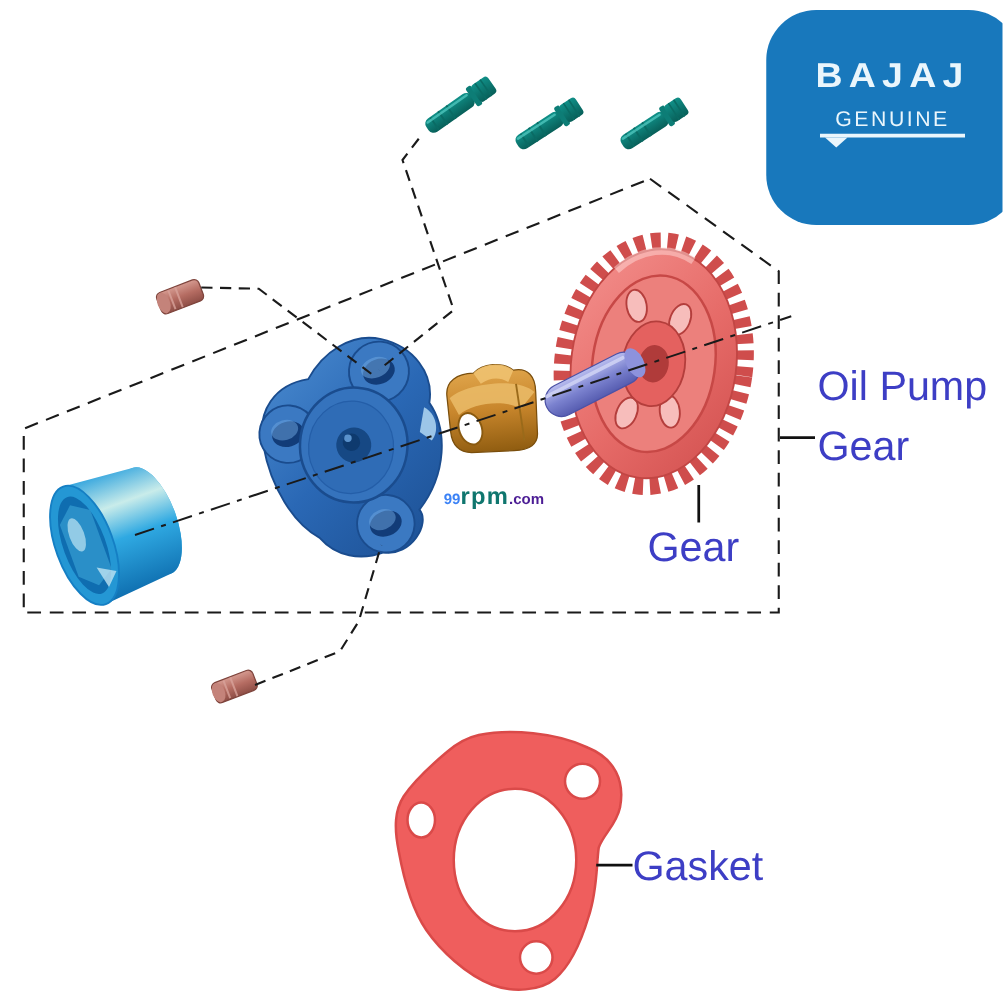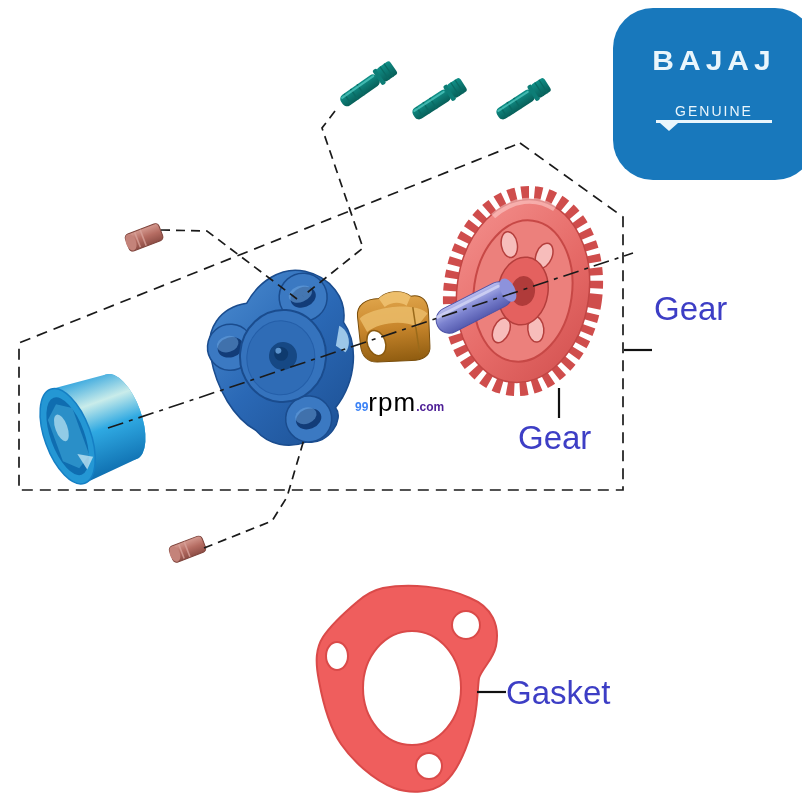--- a/index.html
+++ b/index.html
@@ -18,35 +18,35 @@
   .oil-pump-label{left:654px;top:285px;line-height:48px;}
   .gear-label{left:518px;top:419px;}
   .gasket-label{left:506px;top:674px;}
 
   
   .watermark{
     position:absolute;left:355px;top:387px;display:flex;align-items:baseline;
     user-select:none;
   }
   .wm-99{color:#3b82f6;font-size:12px;font-weight:bold;}
-  .wm-rpm{color:#000000;font-size:26px;font-weight:normal;letter-spacing:1px;}
+  .wm-rpm{color:#0f766e;font-size:19px;font-weight:bold;letter-spacing:1px;}
   .wm-com{color:#4c1d95;font-size:12px;font-weight:bold;}
 
   
   .logo{
     position:absolute;left:613px;top:8px;width:202px;height:172px;
     background:#1878bc;border-radius:40px;color:#eaf6fc;
     display:flex;flex-direction:column;align-items:center;
   }
   .logo-brand{
     margin-top:36px;font-size:30px;font-weight:bold;letter-spacing:5px;
     transform:scaleY(0.92);
   }
   .logo-genuine{
-    margin-top:25px;font-size:14px;font-weight:400;letter-spacing:2px;
+    margin-top:8px;font-size:17px;font-weight:400;letter-spacing:2px;
   }
   .logo-parts{
     margin-top:-4px;font-size:37px;font-weight:bold;letter-spacing:1px;
     line-height:36px;
   }
   .logo-underline{
     margin-top:1px;width:116px;height:3px;background:#eaf6fc;position:relative;
   }
   .logo-underline .arrow{
     position:absolute;left:4px;top:3px;width:0;height:0;
@@ -214,20 +214,21 @@
   <polyline points="335,111 322,128 363,248 303,296" fill="none" stroke="#1a1a1a" stroke-width="1.7" stroke-dasharray="9 6"></polyline>
   <polyline points="161,230 207,231 297,299" fill="none" stroke="#1a1a1a" stroke-width="1.7" stroke-dasharray="9 6"></polyline>
   <polyline points="204,548 272,521 287,497 305,436" fill="none" stroke="#1a1a1a" stroke-width="1.7" stroke-dasharray="9 6"></polyline>
 
   <line x1="559" y1="388" x2="559" y2="418" stroke="#111" stroke-width="2.2"></line>
   <line x1="624" y1="350" x2="652" y2="350" stroke="#111" stroke-width="2.2"></line>
   <line x1="477" y1="692" x2="506" y2="692" stroke="#111" stroke-width="2.2"></line>
 </svg>
 
 <div class="part-label oil-pump-label">
+  <div>Oil Pump</div>
   <div>Gear</div>
 </div>
 <div class="part-label gear-label">Gear</div>
 <div class="part-label gasket-label">Gasket</div>
 
 <div class="watermark">
   <span class="wm-99">99</span>
   <span class="wm-rpm">rpm</span>
   <span class="wm-com">.com</span>
 </div>

